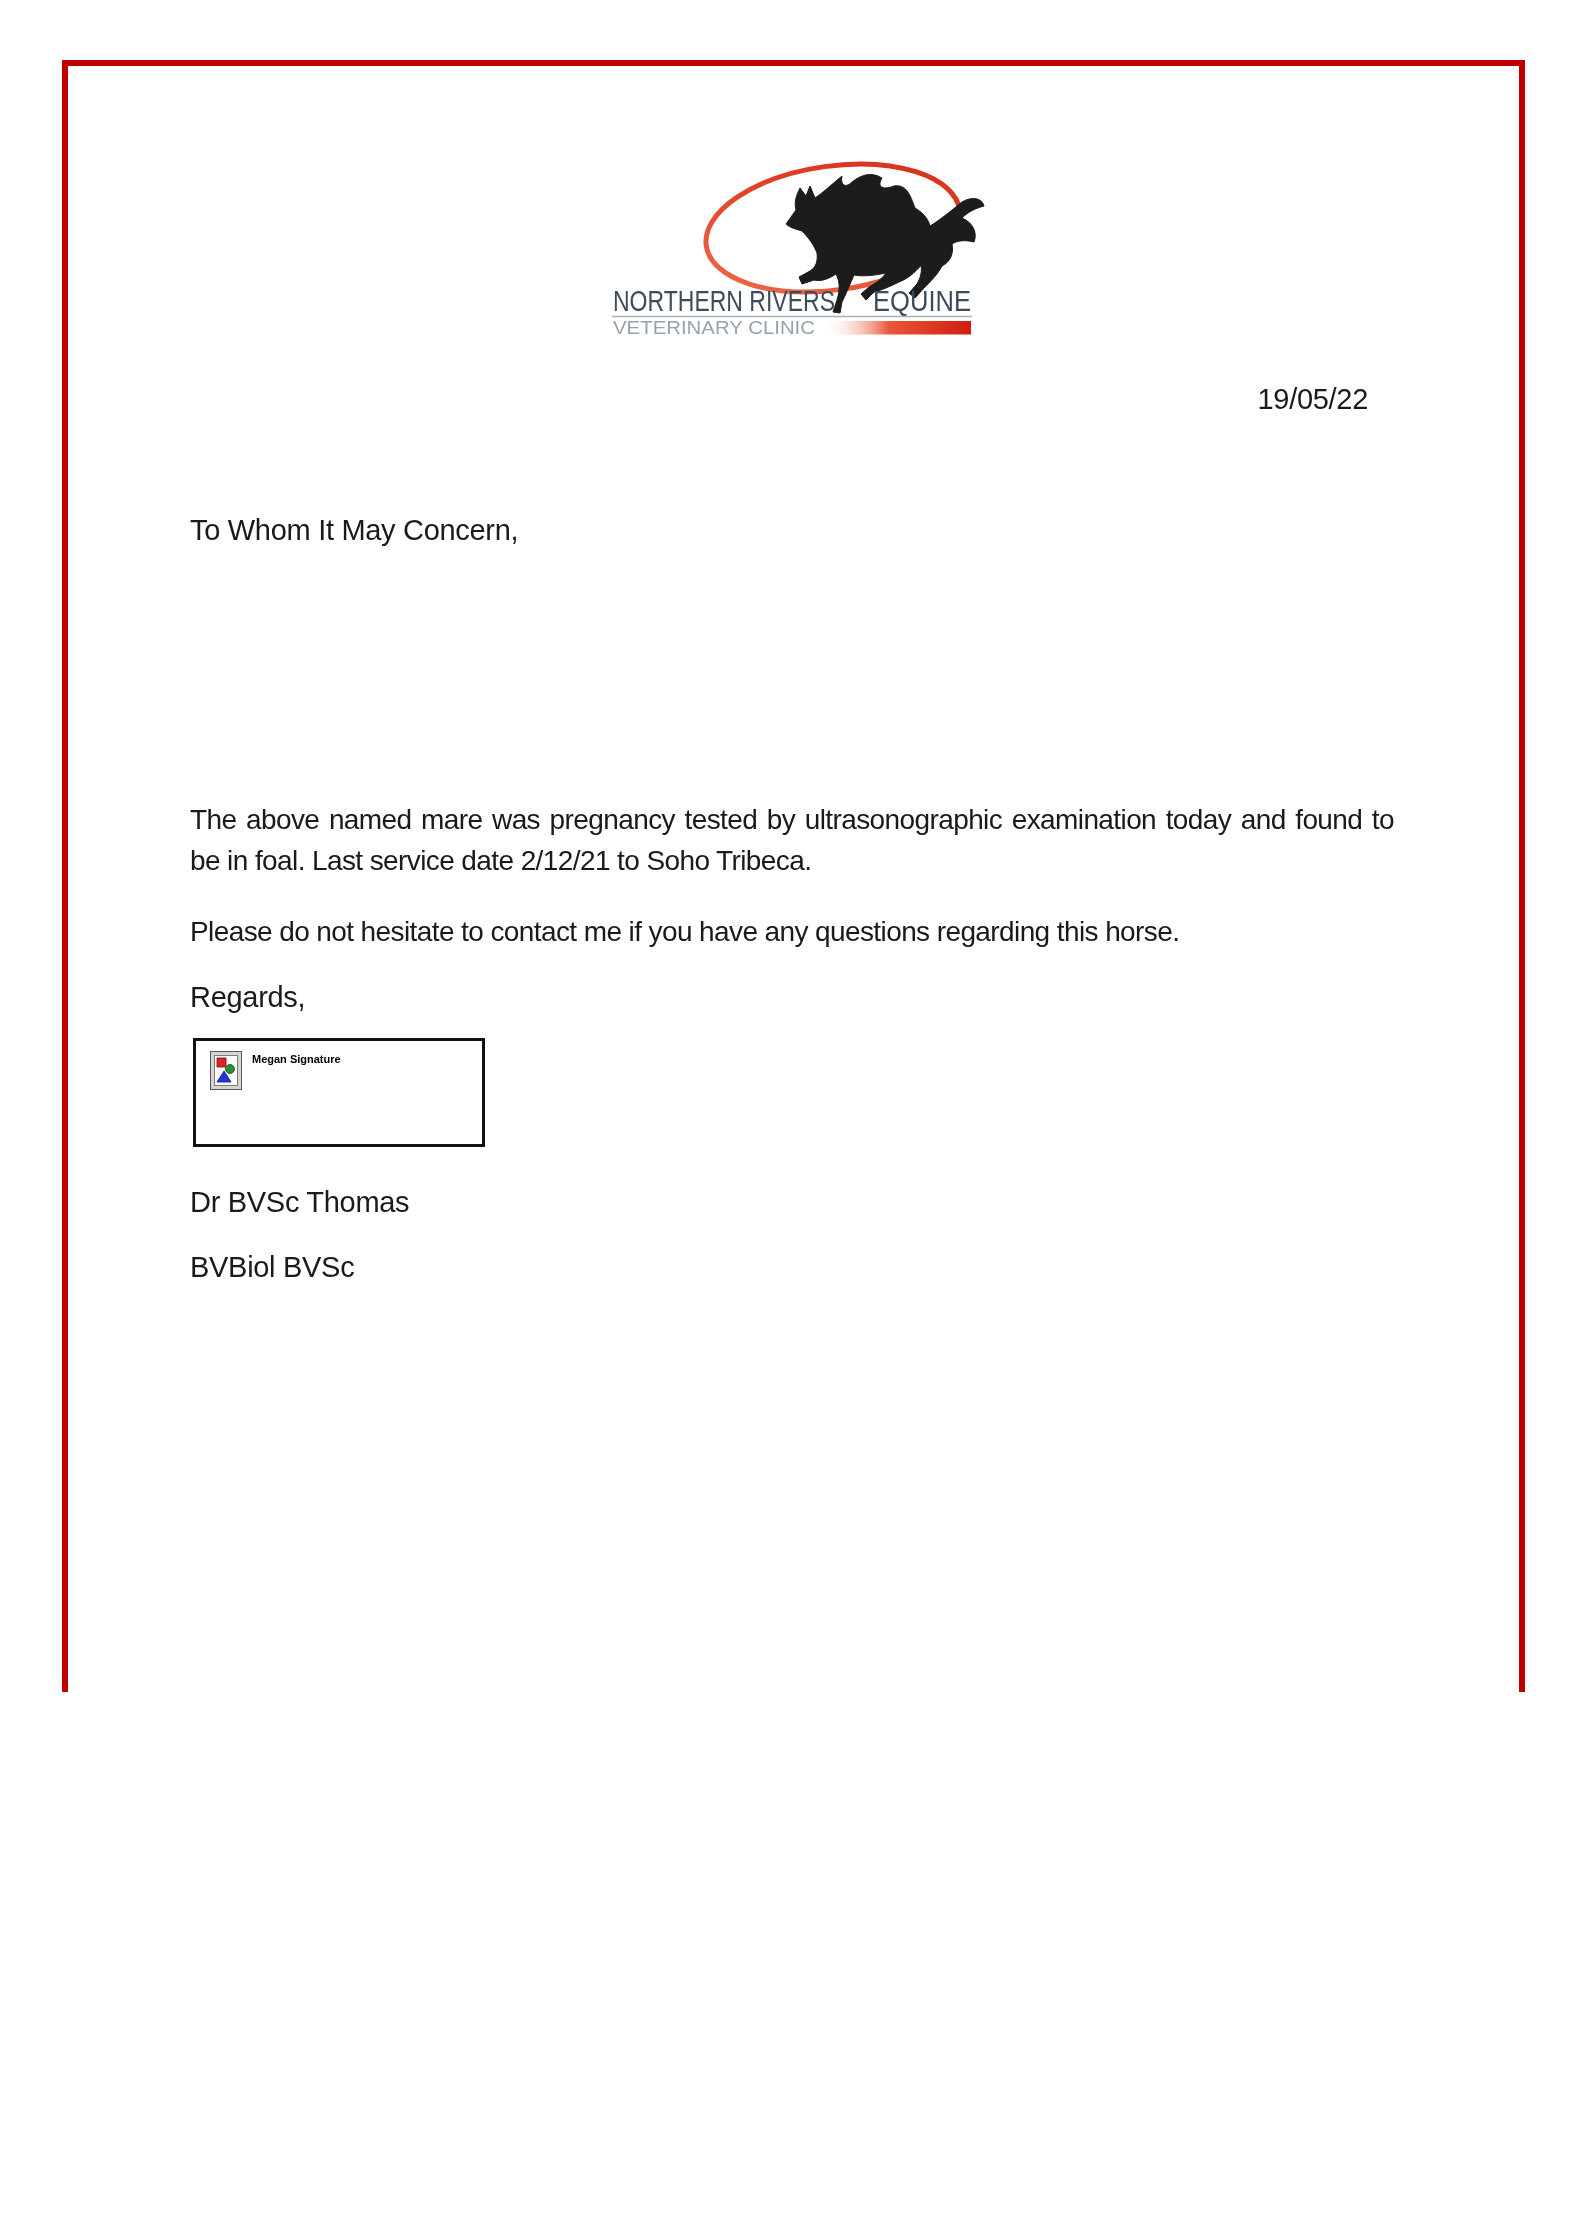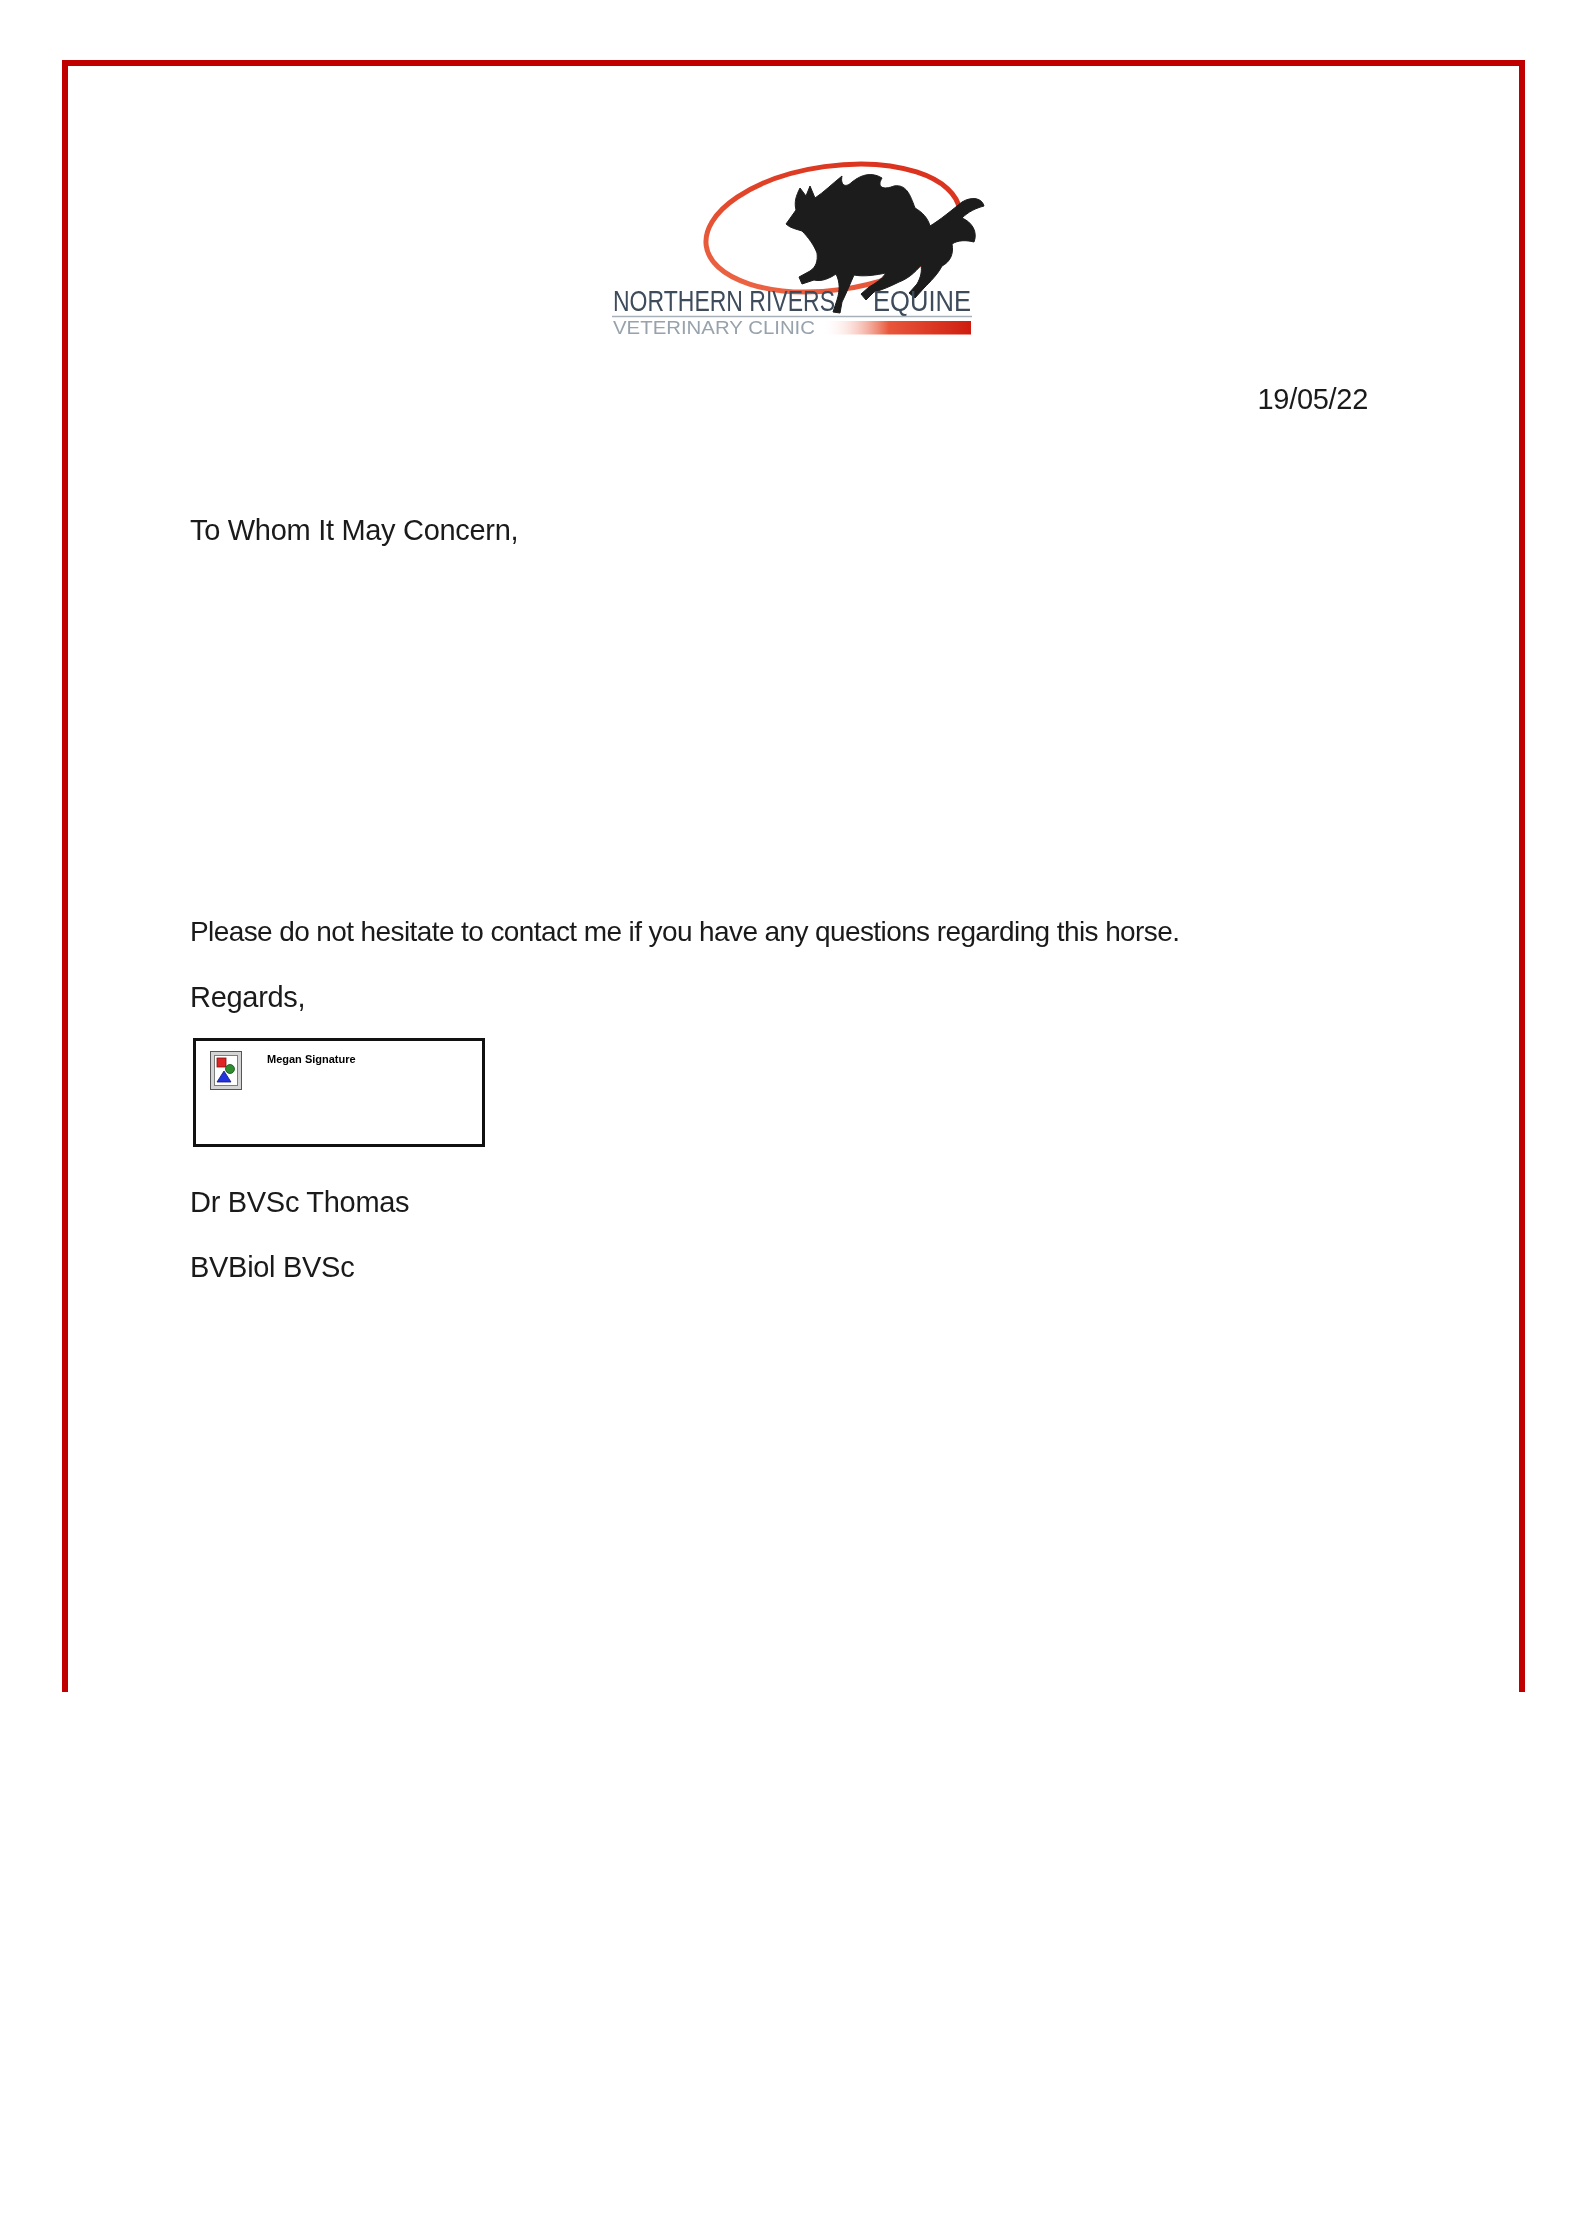--- a/index.html
+++ b/index.html
@@ -44,21 +44,21 @@
   .broken-img{
     position:absolute;left:14px;top:10px;width:32px;height:39px;
     box-sizing:border-box;border:1px solid #565656;background:#d4d4d4;padding:3px;
   }
   .broken-img-inner{
     width:100%;height:100%;box-sizing:border-box;
     border:1px solid #7d7d7d;background:#fff;
   }
   .sig-alt{
     position:absolute;left:56px;top:12px;
-    font-size:11px;font-weight:bold;color:#000;letter-spacing:0;margin-left:15px;
+    font-size:11px;font-weight:bold;color:#000;letter-spacing:0;
   }
   .signatory-name{position:absolute;left:190px;top:1186px;font-size:29px;letter-spacing:-0.3px;}
   .signatory-credentials{position:absolute;left:190px;top:1251px;font-size:29px;letter-spacing:-0.3px;}
 </style>
 </head>
 <body>
 
 <div class="page">
 
   <div class="page-border"></div>
@@ -123,20 +123,21 @@
       <rect x="212" y="163" width="149" height="13.5" fill="url(#barGrad)"></rect>
     </svg>
   </div>
 
   <div class="date">19/05/22</div>
 
   <div class="salutation">To Whom It May Concern,</div>
 
 
 
+  <div class="para para1">The above named mare was pregnancy tested by ultrasonographic examination today and found to be in foal. Last service date 2/12/21 to Soho Tribeca.</div>
   <div class="para para2">Please do not hesitate to contact me if you have any questions regarding this horse.</div>
 
   <div class="closing">Regards,</div>
 
   <div class="sig-box">
     <div class="broken-img">
       <div class="broken-img-inner">
         <svg width="22" height="29" viewBox="0 0 22 29">
           <rect x="2" y="2" width="9" height="9" fill="#e02424" stroke="#7a1010" stroke-width="0.8"></rect>
           <circle cx="15" cy="13" r="4.5" fill="#2e8b2e" stroke="#14501a" stroke-width="0.8"></circle>

